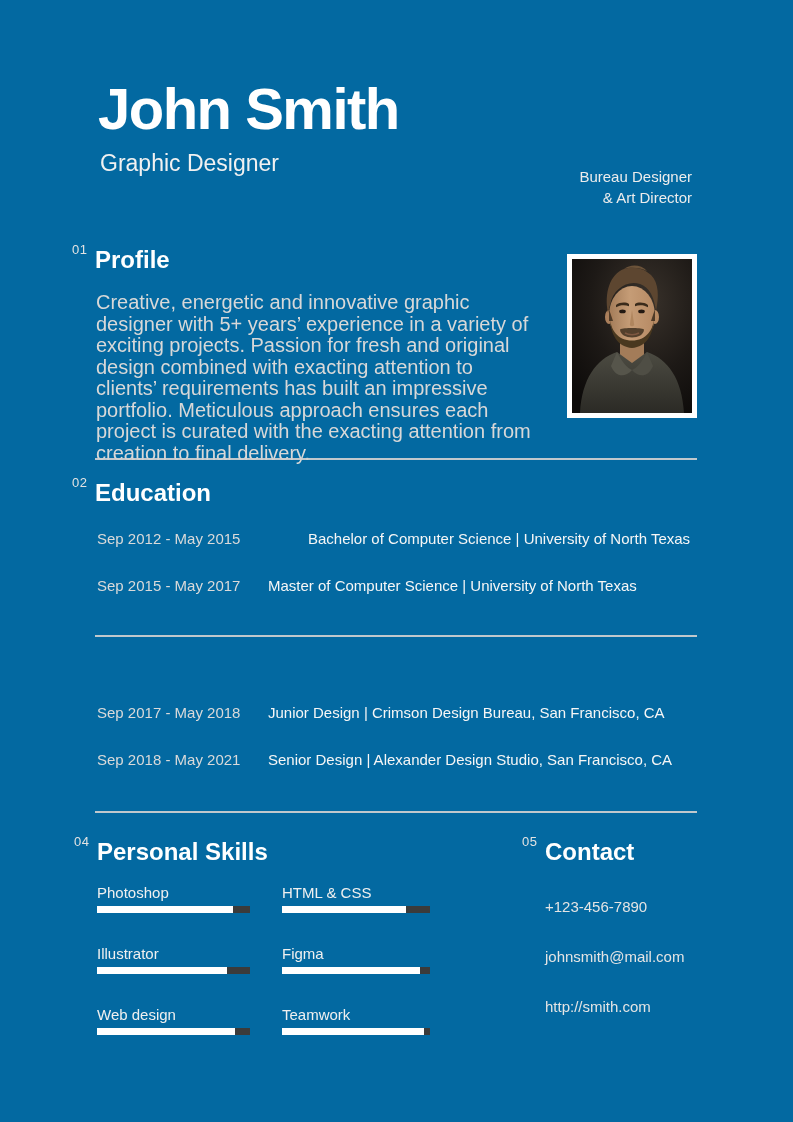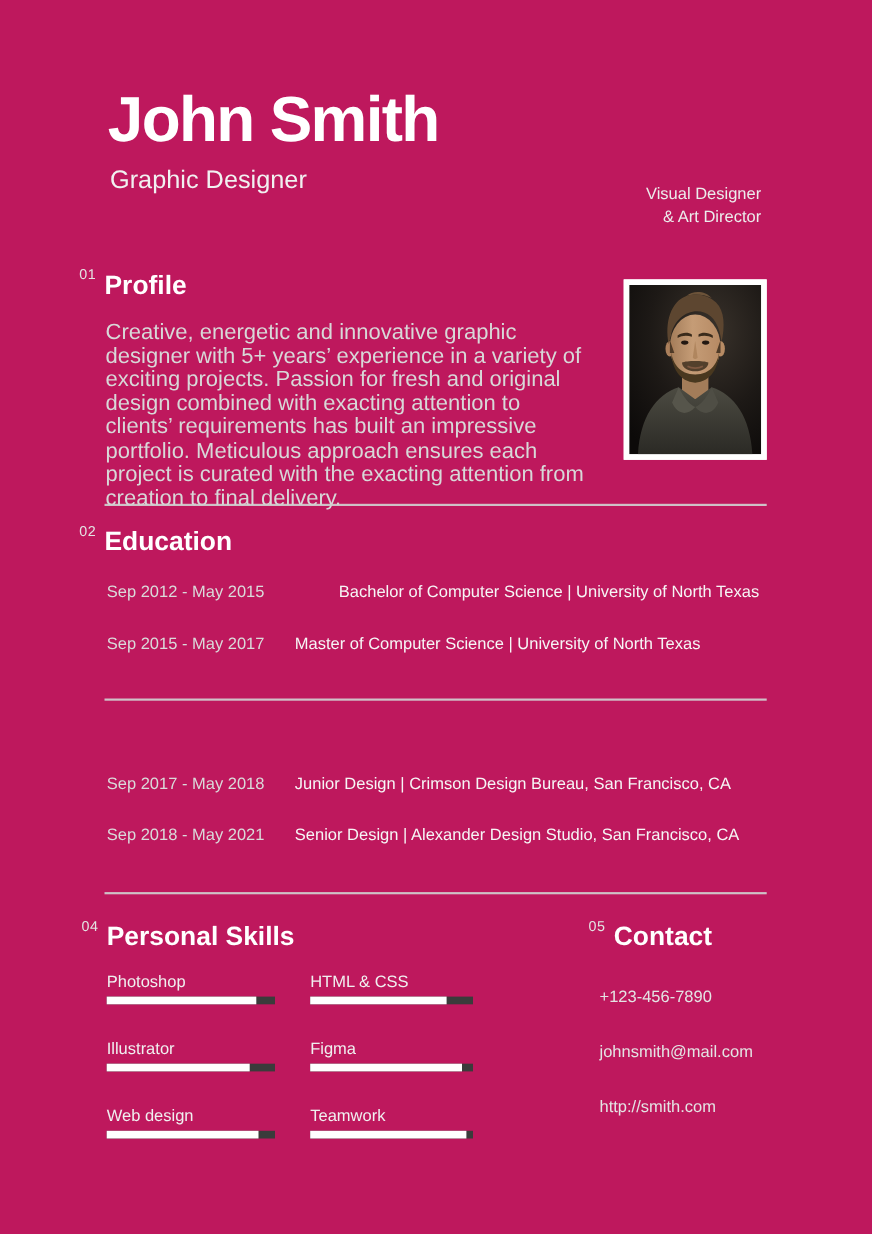--- a/index.html
+++ b/index.html
@@ -1,19 +1,19 @@
 <!DOCTYPE html>
 <html><head>
 <meta charset="utf-8">
 <style>
   html,body { margin:0; padding:0; background:#101010; }
   .page {
     position:relative;
     width:793px; height:1122px;
-    background:#be185d;
+    background:#0369a1;
     overflow:hidden;
     font-family:"Liberation Sans","DejaVu Sans",sans-serif;
     color:#ffffff;
     margin:0 auto;
   }
   
   .name {
     position:absolute; left:98px; top:80px;
     font-size:58px; line-height:58px; font-weight:700;
     letter-spacing:-1.5px; color:#ffffff; white-space:nowrap;
@@ -75,21 +75,21 @@
   }
 </style>
 </head>
 <body>
 
 <div class="page">
 
   <div class="name">John Smith</div>
   <div class="job-title">Graphic Designer</div>
   <div class="tagline">
-    <span>Visual Designer</span><br>
+    <span>Bureau Designer</span><br>
     <span>&amp; Art Director</span>
   </div>
 
   <div class="sec-head" style="left:95px; top:245px;">
     <span class="sec-num">01</span>
     <span class="sec-title">Profile</span>
   </div>
   <div class="profile-body">Creative, energetic and innovative graphic designer with 5+ years’ experience in a variety of exciting projects. Passion for fresh and original design combined with exacting attention to clients’ requirements has built an impressive portfolio. Meticulous approach ensures each project is curated with the exacting attention from creation to final delivery.</div>
 
   <div class="photo-frame" title="portrait of a man with beard in dark sweater">
@@ -197,21 +197,21 @@
       </div>
     </div>
     <div class="skill">
       <div class="skill-label">Teamwork</div>
       <div class="skill-bar">
         <div class="skill-fill" style="width: 96%;"></div>
       </div>
     </div>
   </div>
 
-  <div class="sec-head" style="left:558px; top:837px;">
+  <div class="sec-head" style="left:545px; top:837px;">
     <span class="sec-num">05</span>
     <span class="sec-title">Contact</span>
   </div>
   <div class="contact-list">
     <div class="contact-item">+123-456-7890</div>
     <div class="contact-item">johnsmith@mail.com</div>
     <div class="contact-item">http://smith.com</div>
   </div>
 
 </div>

